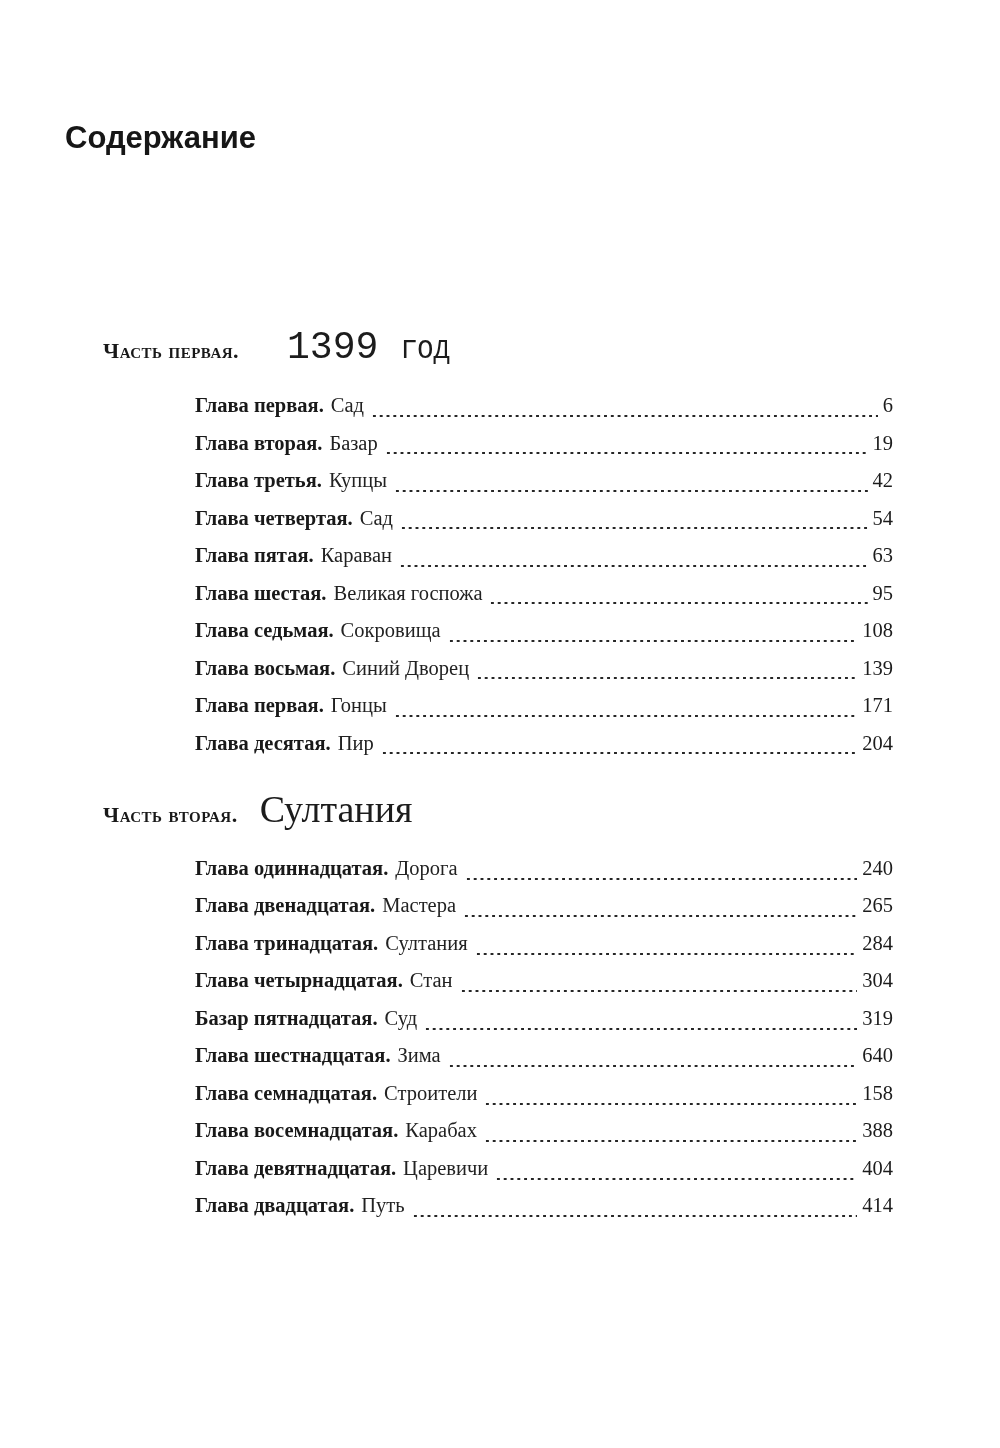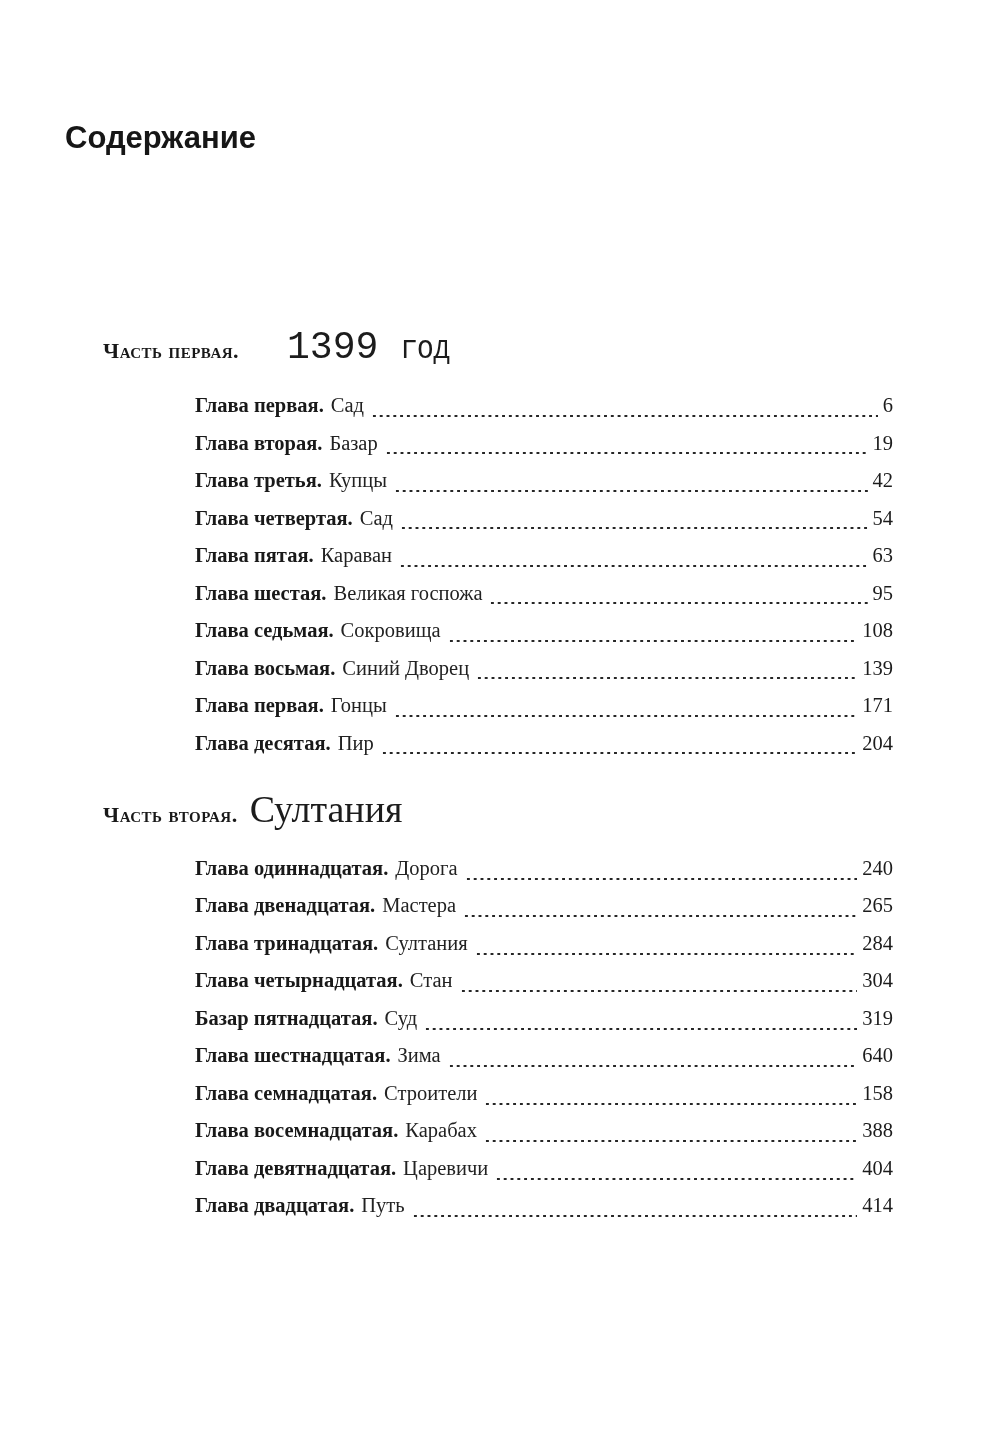--- a/index.html
+++ b/index.html
@@ -31,21 +31,21 @@
   }
   .part-heading {
     margin: 0;
     display: flex;
     align-items: baseline;
     font-weight: normal;
     line-height: 1.15;
     white-space: nowrap;
   }
   .part-1 .part-heading { margin-top: 170px; gap: 36px; }
-  .part-2 .part-heading { margin-top: 33px; }
+  .part-2 .part-heading { margin-top: 33px; gap: 10px; }
   .part-label {
     font-weight: bold;
     font-variant: small-caps;
     font-size: 22px;
     letter-spacing: 0.5px;
     color: #191919;
   }
   .part-title {
     font-size: 38px;
     margin-left: 12px;

